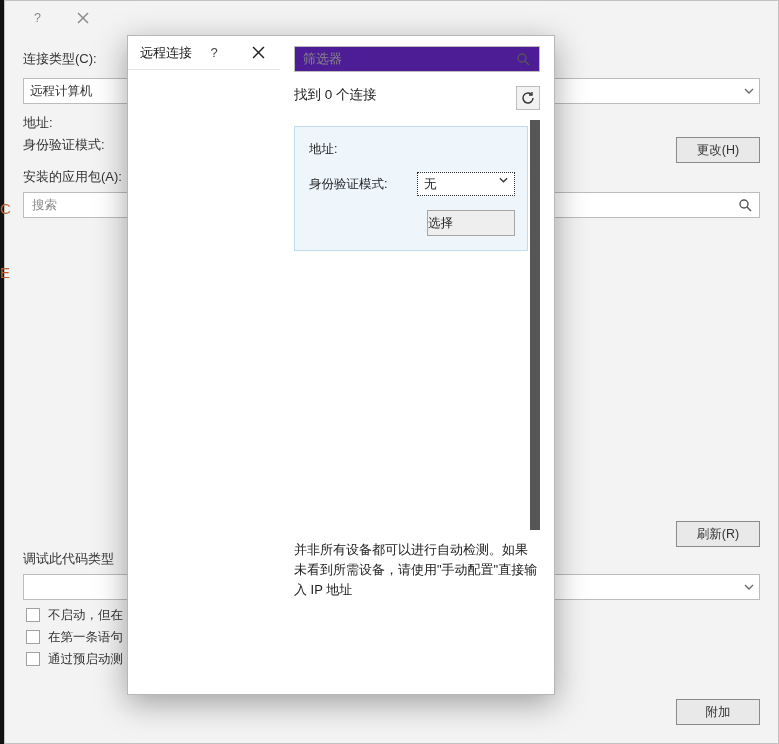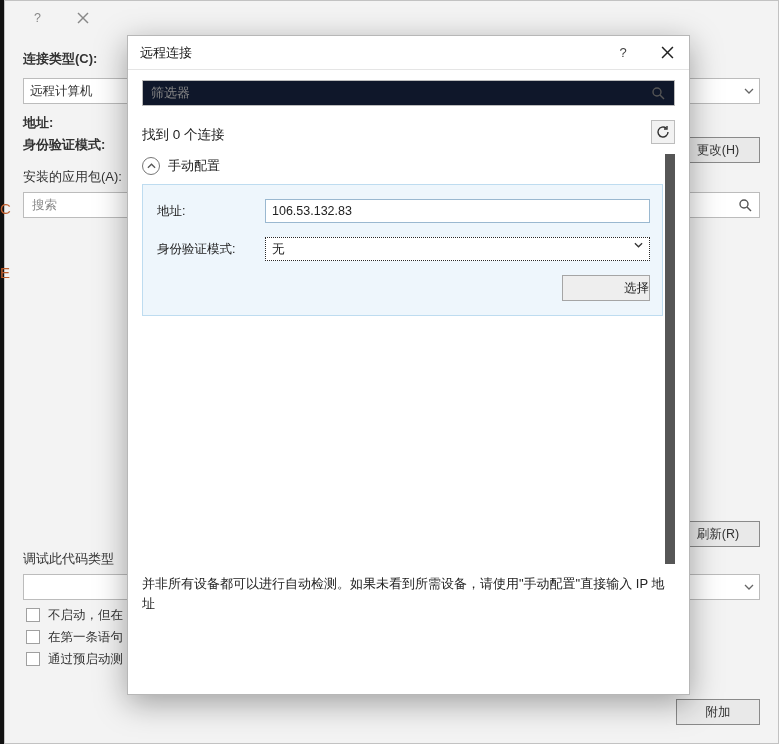--- a/index.html
+++ b/index.html
@@ -16,21 +16,21 @@
     color: #999; font-size: 12.5px;
   }
   .parent-titlebar .title-text { flex: 1; }
   .parent-titlebar .winbtn {
     width: 45px; height: 33px; display: flex; align-items: center; justify-content: center;
     color: #888;
   }
   .parent-body { padding: 16px 18px 10px 18px; font-size: 13px; color: #333; }
 
   .row { display: flex; align-items: center; margin-bottom: 10px; }
-  .row .lbl { min-width: 100px; font-weight: bold; }
+  .row .lbl { min-width: 100px; }
   .combo-parent {
     flex: 1; height: 26px; background: #fff; border: 1px solid #bcbcbc;
     display: flex; align-items: center; padding: 0 6px; font-size: 12.5px; position: relative;
   }
   .combo-parent .chev-cell {
     position: absolute; right: 0; top: 0; height: 100%; width: 20px;
     display: flex; align-items: center; justify-content: center; color: #666;
   }
 
   .btn {
@@ -57,47 +57,47 @@
   }
 
   
   .leftedge {
     position: absolute; left: 0; top: 0; width: 4px; height: 744px; background: #111; z-index: 2;
   }
   .leftedge .frag { position:absolute; left:0; color:#c06030; font-size:15px; }
 
   
   .modal {
-    position: absolute; left: 127px; top: 35px; width: 563px; height: 660px;
+    position: absolute; left: 127px; top: 35px; width: 428px; height: 660px;
     background: #fff; border: 1px solid #b7b7b7;
     box-shadow: 0 8px 30px rgba(0,0,0,0.35);
-    display: flex; flex-direction: column; font-size: 13px; color: #222;
+    display: flex; flex-direction: row; font-size: 13px; color: #222;
   }
   .modal-titlebar {
     height: 34px; display: flex; align-items: center; padding-left: 12px;
     border-bottom: 1px solid #e5e5e5;
   }
   .modal-titlebar .t-text { flex: 1; font-size: 13px; }
   .modal-titlebar .winbtn {
     width: 44px; height: 34px; display: flex; align-items: center; justify-content: center; color: #444;
   }
 
   .modal-body { padding: 10px 14px 12px 14px; flex: 1; display: flex; flex-direction: column; }
 
   .filter-box {
-    height: 26px; border: 1px solid #bcbcbc; background: #0f172a;
+    height: 26px; border: 1px solid #bcbcbc; background: #4c1d95;
     display: flex; align-items: center; padding: 0 6px 0 8px; position: relative; color: #888;
   }
   .filter-box .mag {
     position: absolute; right: 6px; top: 0; height: 100%; width: 20px;
     display: flex; align-items: center; justify-content: center; color: #555;
   }
 
   .found-row {
-    display: flex; align-items: flex-end; margin-top: 14px; margin-bottom: 10px;
+    display: flex; align-items: flex-start; margin-top: 14px; margin-bottom: 10px;
   }
   .found-row .found-text { flex: 1; font-size: 13.5px; }
   .icon-btn {
     width: 24px; height: 24px; border: 1px solid #bdbdbd; background: #f2f2f2;
     display: flex; align-items: center; justify-content: center;
   }
 
   .scroll-region {
     position: relative; flex: 0 0 auto; height: 410px;
   }
@@ -131,21 +131,21 @@
     padding: 0 6px; font-size: 12.5px; display: flex; align-items: center;
   }
   .mp-select {
     flex: 1; height: 24px; background: #fff; border: 1px dotted #2a2a2a;
     padding: 0 6px; font-size: 12.5px; display: flex; align-items: center; position: relative;
   }
   .mp-select .chev { position:absolute; right:6px; top:4px; color:#333; font-size:11px; }
   .mp-btn-row { display:flex; justify-content:flex-end; }
   .mp-btn {
     min-width:88px; height:26px; background:#eeeeee; border:1px solid #a5a5a5;
-    display:flex; align-items:center; justify-content:flex-end; font-size:12.5px;
+    display:flex; align-items:center; justify-content:flex-start; font-size:12.5px;
   }
 
   .auto-expander { margin-top: 14px; }
 
   .hint-block { margin-top: 10px; font-size: 13px; line-height: 1.55; }
   .link { color: #0066cc; text-decoration: underline; margin-top: 10px; display: inline-block; }
 
   
   .right-btns { position:absolute; right:18px; }
   svg { display:block; }
@@ -284,35 +284,24 @@
         <svg width="14" height="14" viewBox="0 0 14 14">
           <path d="M12 7a5 5 0 1 1-1.8-3.85" fill="none" stroke="#333" stroke-width="1.4"></path>
           <path d="M11 1 L11 4 L8 4" fill="none" stroke="#333" stroke-width="1.4"></path>
         </svg>
       </div>
     </div>
 
     <div class="scroll-region">
       <div class="scroll-content">
 
-        <div class="expander-hdr">
-          <div class="circ">
-            <svg width="9" height="6" viewBox="0 0 10 6">
-                <path d="M1 5 L5 1 L9 5" fill="none" stroke="#555" stroke-width="1.4"></path>
-              </svg>
-          </div>
-          <span>手动配置</span>
-        </div>
 
         <div class="manual-panel">
           <div class="mp-row">
             <span class="mp-lbl">地址:</span>
-            <div class="mp-input">
-              <span>106.53.132.83</span>
-            </div>
           </div>
           <div class="mp-row">
             <span class="mp-lbl">身份验证模式:</span>
             <div class="mp-select">
               <span>无</span>
               <span class="chev">
                 <svg width="9" height="6" viewBox="0 0 10 6">
                     <path d="M1 1 L5 5 L9 1" fill="none" stroke="#333" stroke-width="1.4"></path>
                   </svg>
               </span>

